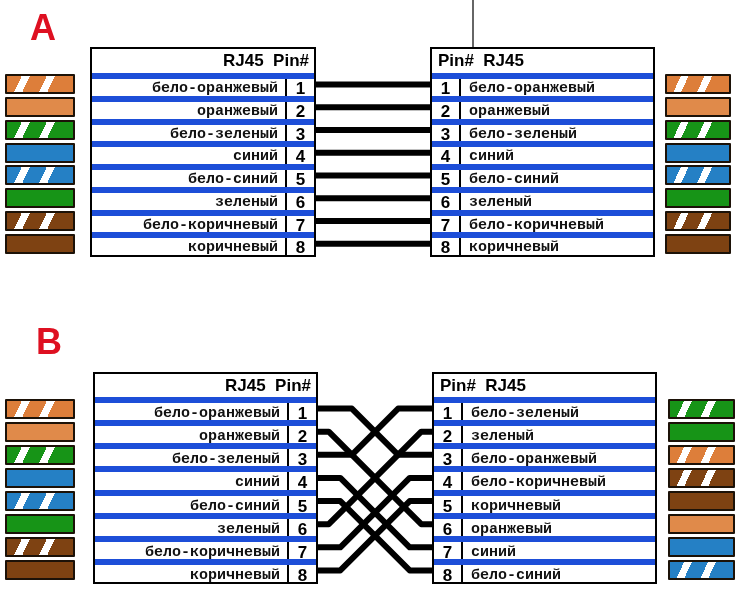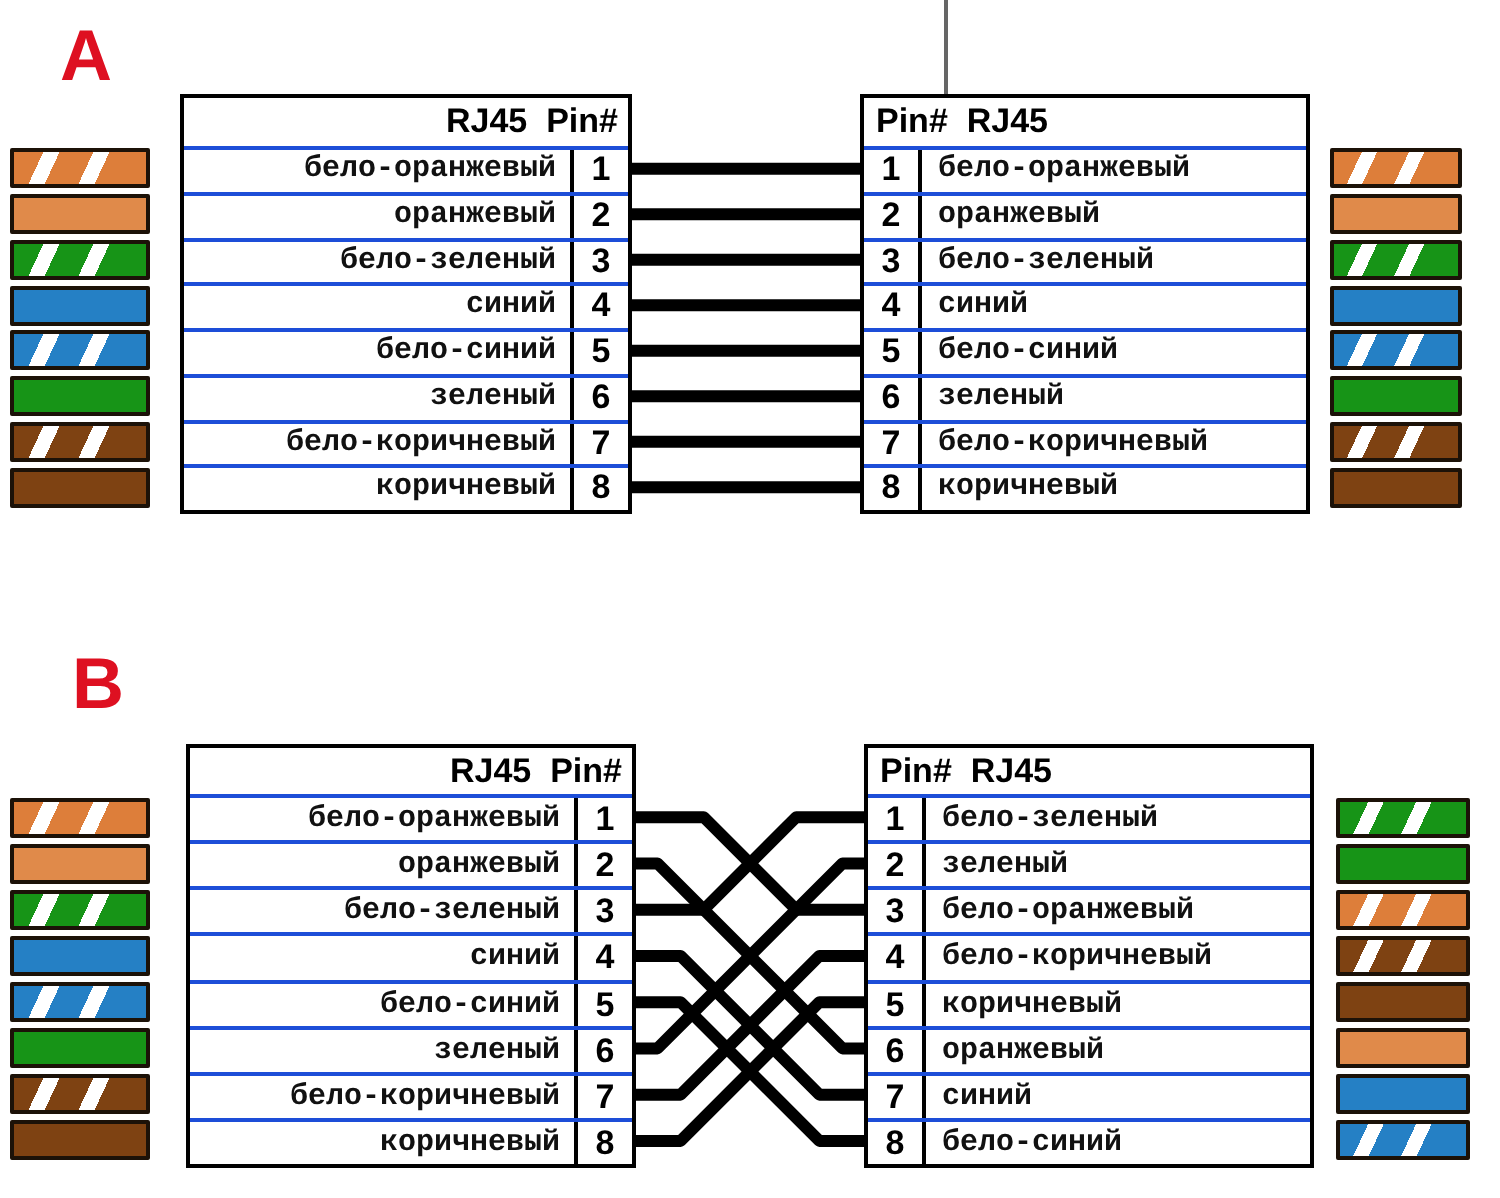--- a/index.html
+++ b/index.html
@@ -3,21 +3,21 @@
 <meta charset="utf-8">
 <style>
   html,body{margin:0;padding:0;background:#fff;}
   #canvas{position:relative;width:750px;height:599px;background:#ffffff;overflow:hidden;
           font-family:"Liberation Sans",sans-serif;}
   .sec-label{position:absolute;font-weight:bold;font-size:36px;line-height:1;
              font-family:"Liberation Sans",sans-serif;}
   .tbl{position:absolute;border:2px solid #000;background:#fff;box-sizing:border-box;}
   .thead{box-sizing:border-box;font-weight:bold;font-size:17px;white-space:pre;
          font-family:"Liberation Sans",sans-serif;color:#000;overflow:hidden;}
-  .row{box-sizing:border-box;border-top:2px solid #1d4ed8;display:flex;align-items:stretch;justify-content:space-between;}
+  .row{box-sizing:border-box;border-top:6px solid #1d4ed8;display:flex;align-items:stretch;justify-content:space-between;}
   .namecell{flex:1;box-sizing:border-box;font-family:"Liberation Mono","DejaVu Sans Mono",monospace;
             font-weight:bold;font-size:15px;color:#111;overflow:hidden;white-space:nowrap;}
   .pincell{box-sizing:border-box;font-weight:bold;font-size:17px;text-align:center;color:#000;
            font-family:"Liberation Sans",sans-serif;}
   .pincell.pl{border-left:2px solid #000;}
   .pincell.pr{border-right:2px solid #000;}
   .swatch{position:absolute;box-sizing:border-box;border:2px solid #1c1208;border-radius:1px;}
   #wires{position:absolute;left:0;top:0;pointer-events:none;}
   .artifact{position:absolute;background:#666;}
 </style>

